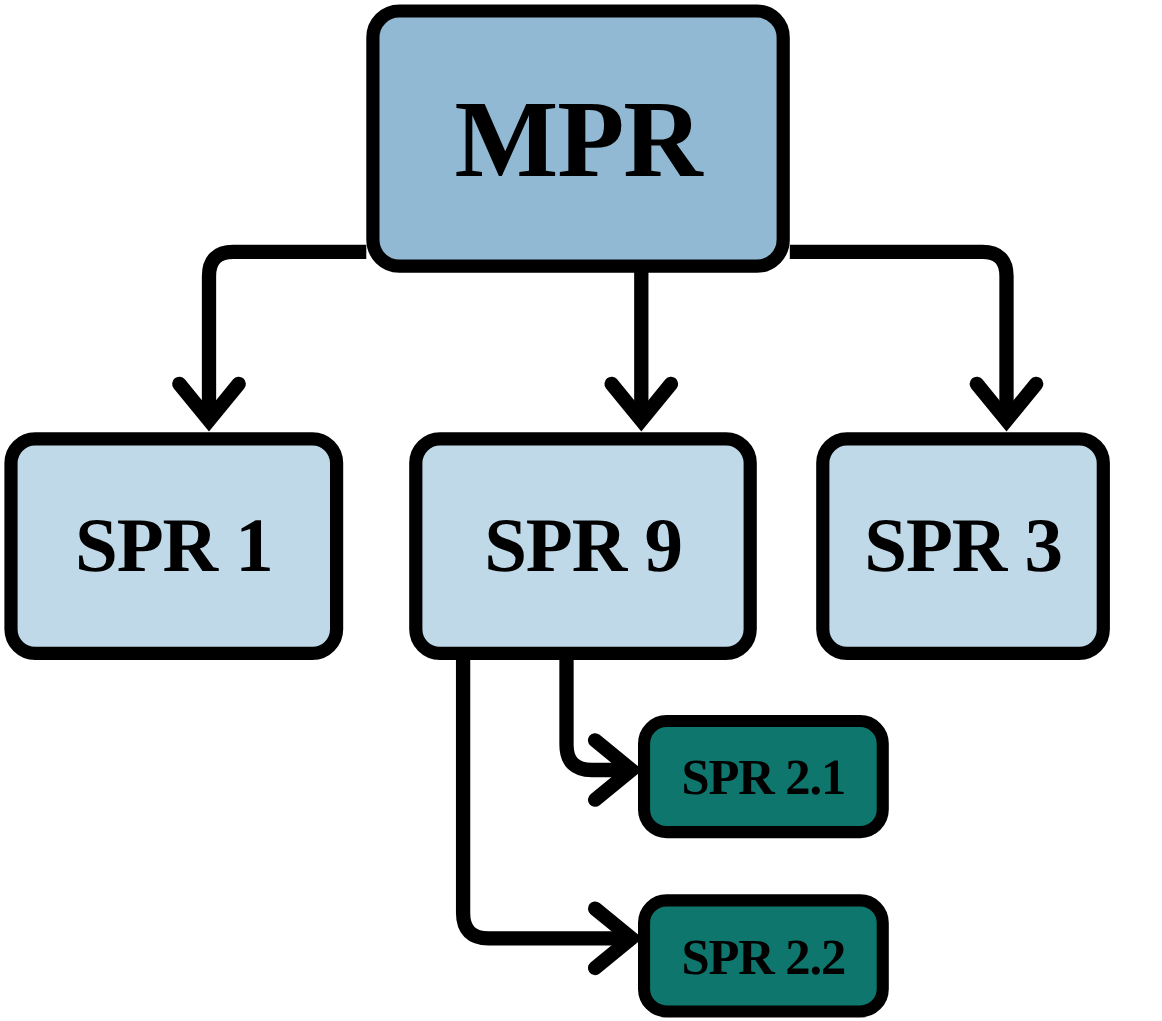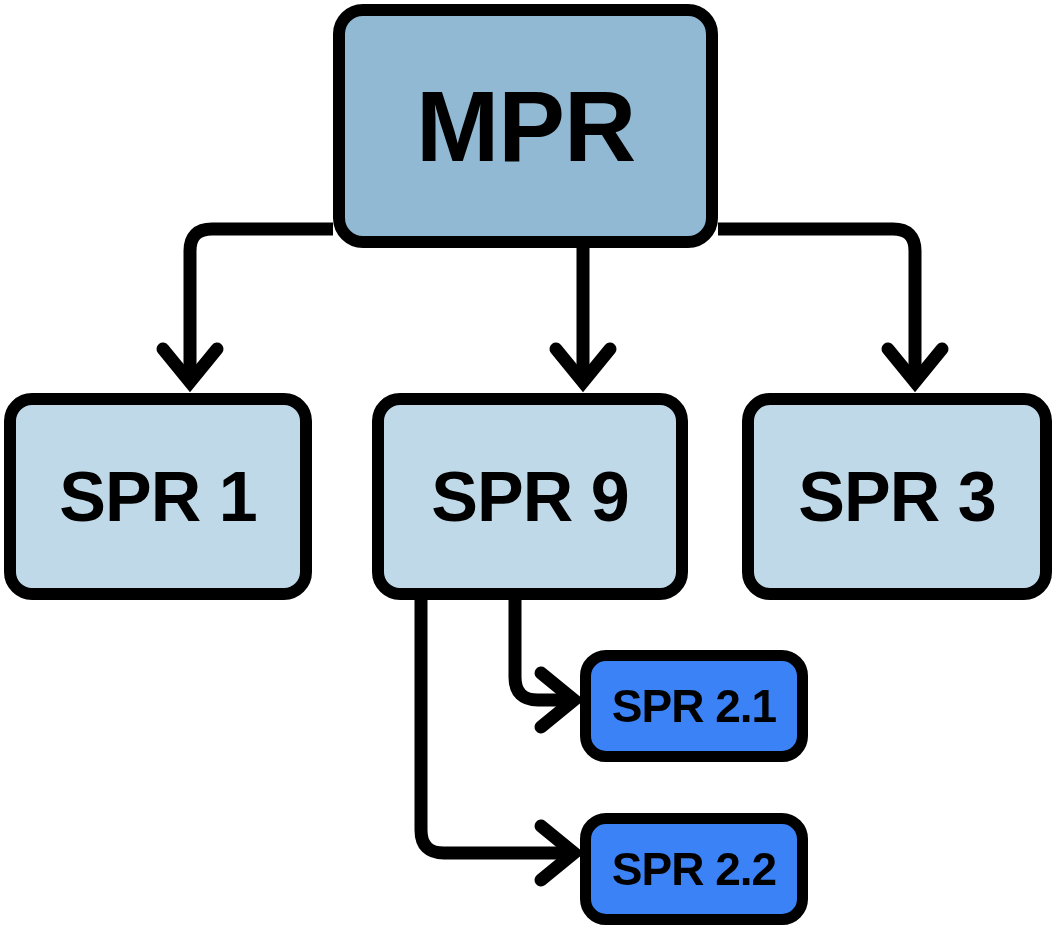--- a/index.html
+++ b/index.html
@@ -2,21 +2,21 @@
 <html><head>
 <meta charset="utf-8">
 <style>
   * { margin: 0; padding: 0; box-sizing: border-box; }
   html, body { background: #ffffff; }
   .canvas {
     position: relative;
     width: 1056px;
     height: 928px;
     background: #ffffff;
-    font-family: Liberation Sans, sans-serif;
+    font-family: Liberation Serif, serif;
     overflow: hidden;
   }
   svg.edges {
     position: absolute;
     left: 0; top: 0;
     width: 1056px; height: 928px;
   }
   .edge-line {
     fill: none;
     stroke: #000000;
@@ -51,27 +51,27 @@
   .node-child {
     top: 393px;
     height: 207px;
     border-radius: 28px;
     background: #c0d9e8;
     font-size: 70px;
     align-items: center;
   }
   #node-spr1 { left: 4px;   width: 308px; }
   #node-spr2 { left: 372px; width: 316px; }
-  #node-spr3 { left: 742px; width: 310px; }
+  #node-spr3 { left: 742px; width: 267px; }
   .node-grand {
     left: 580px;
     width: 228px; height: 112px;
     border-radius: 26px;
     border-width: 11px;
-    background: #3b82f6;
+    background: #0f766e;
     font-size: 46px;
   }
   #node-spr21 { top: 650px; }
   #node-spr22 { top: 813px; align-items: center; }
 </style>
 </head>
 <body>
 
 <div class="canvas">
 

